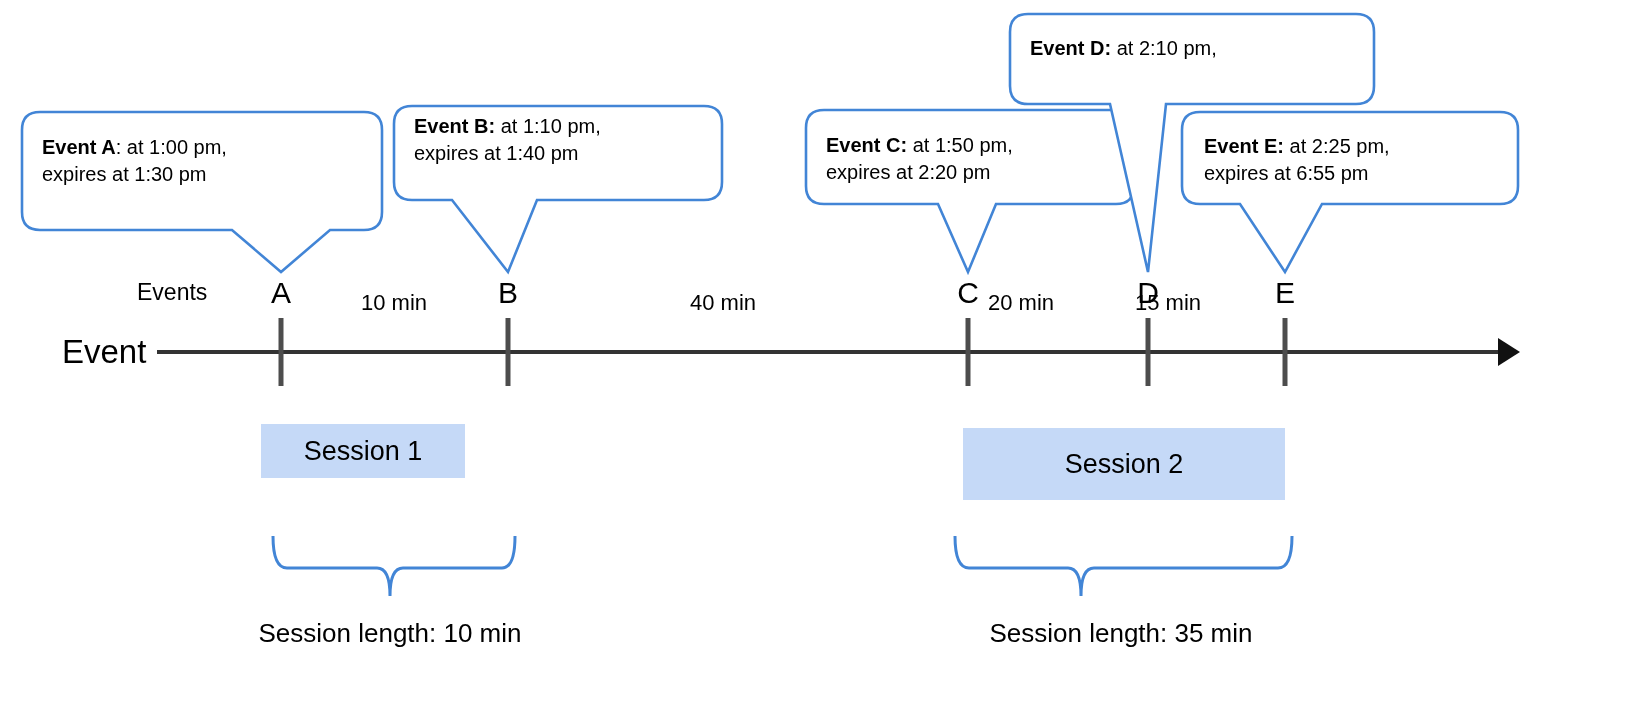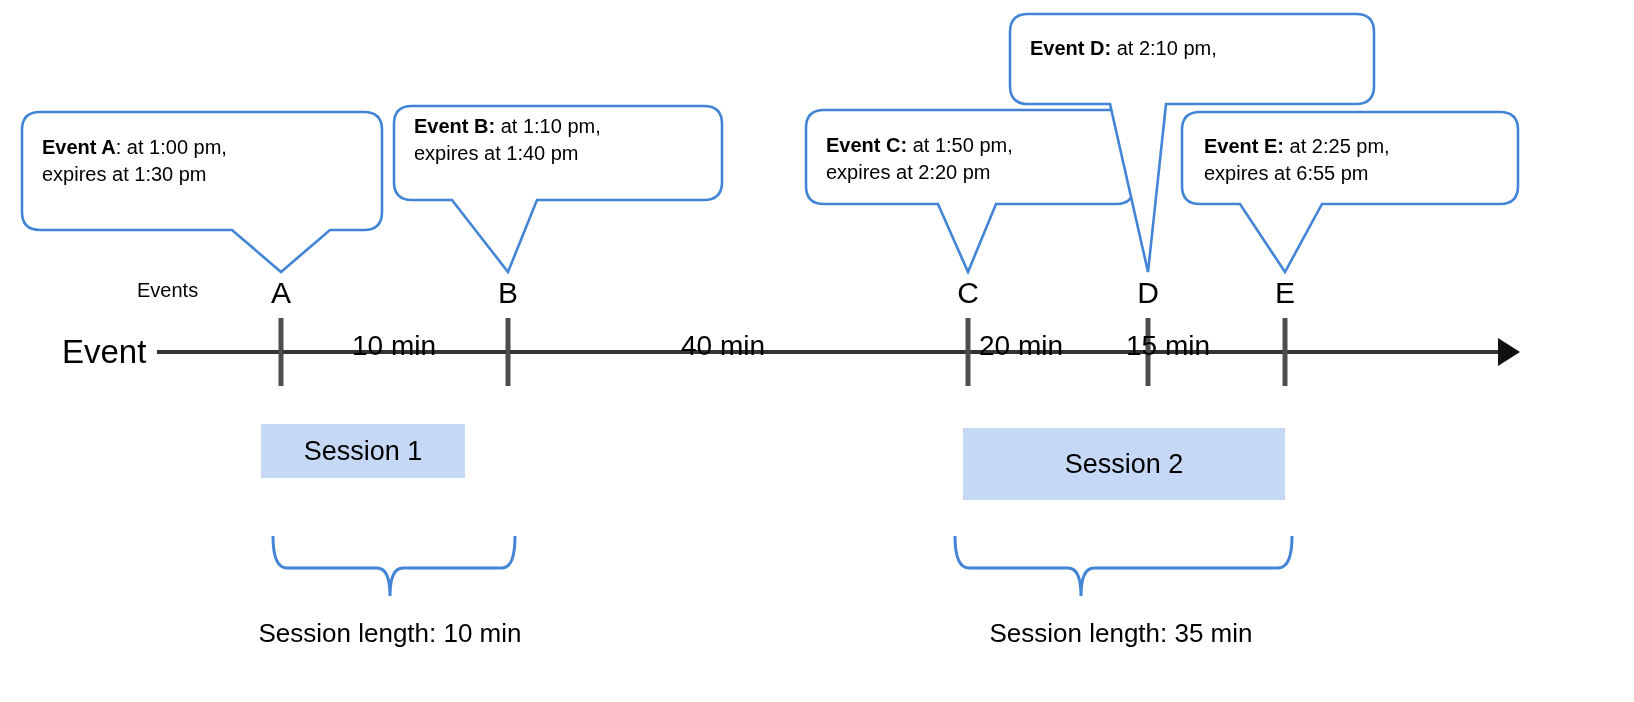--- a/index.html
+++ b/index.html
@@ -37,38 +37,37 @@
     font-weight: bold;
   }
   .axis-label {
     position: absolute;
     font-size: 33px;
     color: #000000;
     white-space: nowrap;
   }
   .events-label {
     position: absolute;
-    font-size: 20px;
+    font-size: 23px;
     color: #000000;
     white-space: nowrap;
   }
   .marker-letter {
     position: absolute;
     font-size: 30px;
     color: #000000;
     text-align: center;
     white-space: nowrap;
   }
   .gap-label {
     position: absolute;
-    font-size: 28px;
+    font-size: 22px;
     color: #000000;
     text-align: center;
     white-space: nowrap;
-    margin-top: 40px;
   }
   .session-box {
     position: absolute;
     background: #c5d9f7;
     display: flex;
     align-items: center;
     justify-content: center;
   }
   .session-box span {
     font-size: 27px;

